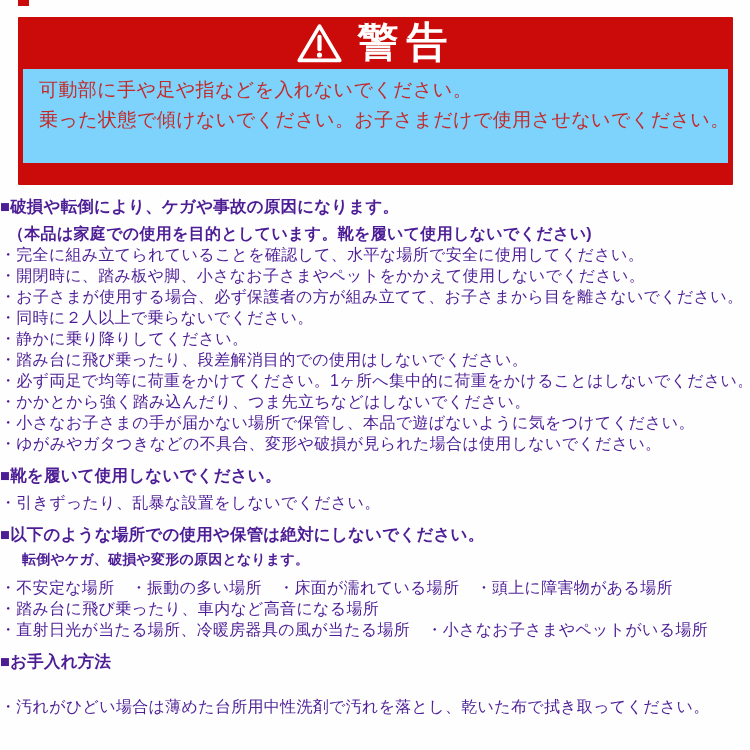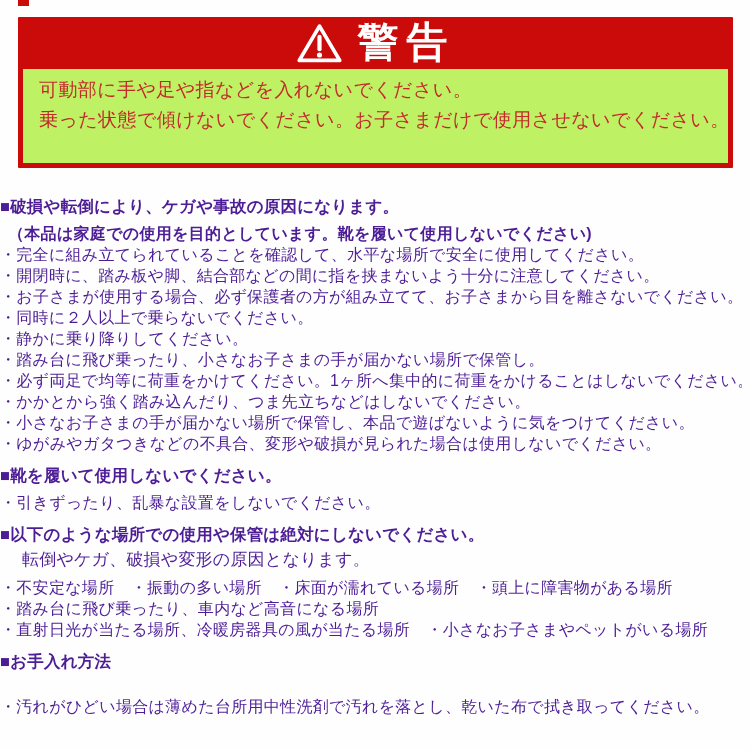--- a/index.html
+++ b/index.html
@@ -26,40 +26,40 @@
     background: #cb0a0a;
   }
   
   .warn-wrap {
     position: absolute;
     left: 18px;
     top: 17px;
     width: 715px;
     box-sizing: border-box;
     background: #cb0a0a;
-    padding: 0 5px 5px 5px;
+    padding: 0 5px 22px 5px;
     border-radius: 1px;
   }
   .warn-title {
     height: 52px;
     display: flex;
     align-items: center;
     justify-content: center;
     gap: 15px;
     color: #ffffff;
   }
   .warn-title .kanji {
     font-size: 41px;
     font-weight: bold;
     letter-spacing: 8px;
     line-height: 1;
     transform: translateY(-1px);
   }
   .warn-body {
-    background: #bef264;
+    background: #7dd3fc;
     padding: 6px 16px 7px 16px;
     min-height: 94px;
     box-sizing: border-box;
   }
   .warn-line {
     font-size: 19px;
     line-height: 30px;
     font-weight: 500;
     color: #c32b2b;
     letter-spacing: 0.4px;
@@ -78,22 +78,22 @@
   .section + .section { margin-top: 11px; }
   .heading {
     font-size: 16.5px;
     font-weight: bold;
     line-height: 21px;
     letter-spacing: 0.2px;
     white-space: nowrap;
     margin: 0 0 6px 0;
   }
   .subheading {
-    font-size: 17px;
-    font-weight: normal;
+    font-size: 14px;
+    font-weight: bold;
     line-height: 21px;
     letter-spacing: 0.2px;
     white-space: nowrap;
     padding-left: 22px;
     margin: -2px 0 7px 0;
   }
   .item {
     font-size: 16px;
     line-height: 21px;
     letter-spacing: 0.3px;
@@ -124,25 +124,25 @@
       <div class="warn-line">可動部に手や足や指などを入れないでください。</div>
       <div class="warn-line">乗った状態で傾けないでください。お子さまだけで使用させないでください。</div>
     </div>
   </div>
 
   <div class="content">
       <section class="section">
         <div class="heading">■破損や転倒により、ケガや事故の原因になります。</div>
         <div class="item indent">（本品は家庭での使用を目的としています。靴を履いて使用しないでください)</div>
         <div class="item">・完全に組み立てられていることを確認して、水平な場所で安全に使用してください。</div>
-        <div class="item">・開閉時に、踏み板や脚、結合部などの間に指を挟まないよう十分に注意してください。</div>
+        <div class="item">・開閉時に、踏み板や脚、小さなお子さまやペットをかかえて使用しないでください。</div>
         <div class="item">・お子さまが使用する場合、必ず保護者の方が組み立てて、お子さまから目を離さないでください。</div>
         <div class="item">・同時に２人以上で乗らないでください。</div>
         <div class="item">・静かに乗り降りしてください。</div>
-        <div class="item">・踏み台に飛び乗ったり、小さなお子さまの手が届かない場所で保管し。</div>
+        <div class="item">・踏み台に飛び乗ったり、段差解消目的での使用はしないでください。</div>
         <div class="item">・必ず両足で均等に荷重をかけてください。1ヶ所へ集中的に荷重をかけることはしないでください。</div>
         <div class="item">・かかとから強く踏み込んだり、つま先立ちなどはしないでください。</div>
         <div class="item">・小さなお子さまの手が届かない場所で保管し、本品で遊ばないように気をつけてください。</div>
         <div class="item">・ゆがみやガタつきなどの不具合、変形や破損が見られた場合は使用しないでください。</div>
       </section>
       <section class="section">
         <div class="heading">■靴を履いて使用しないでください。</div>
         <div class="item">・引きずったり、乱暴な設置をしないでください。</div>
       </section>
       <section class="section">

